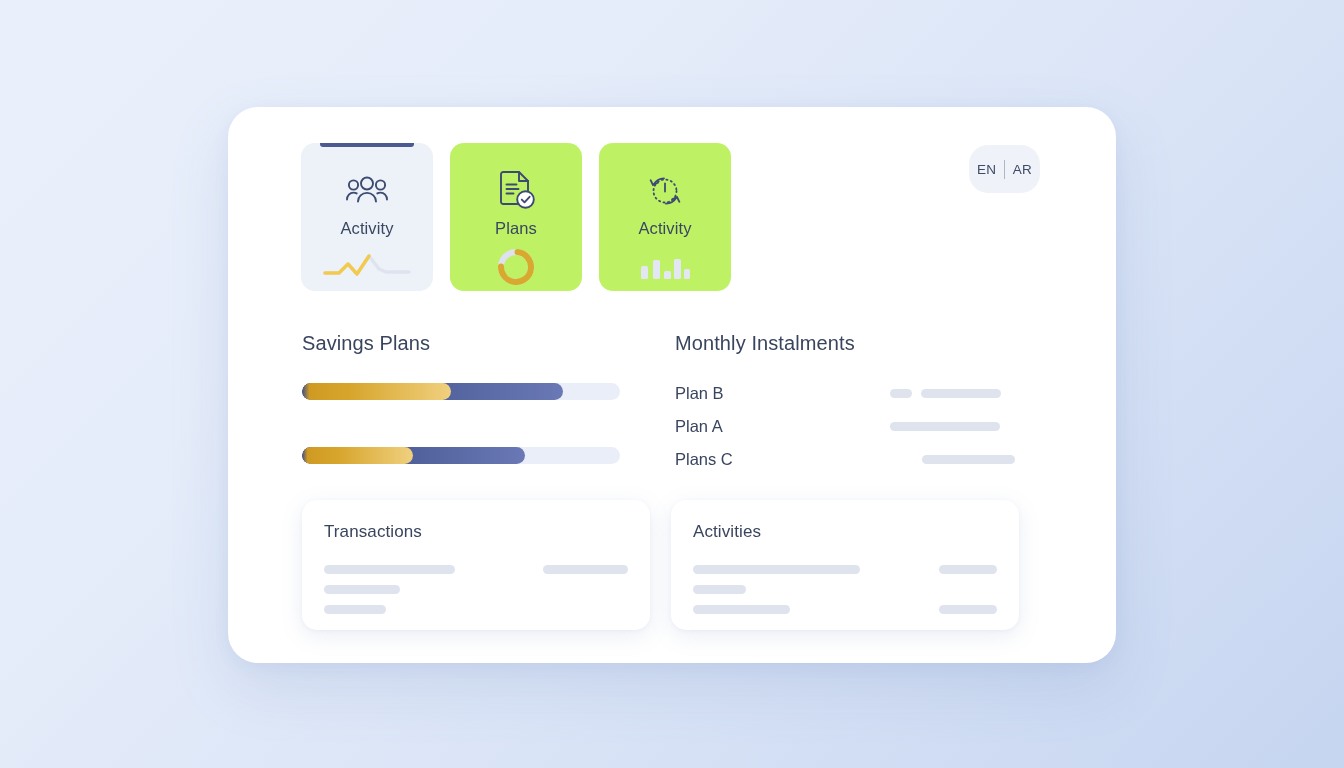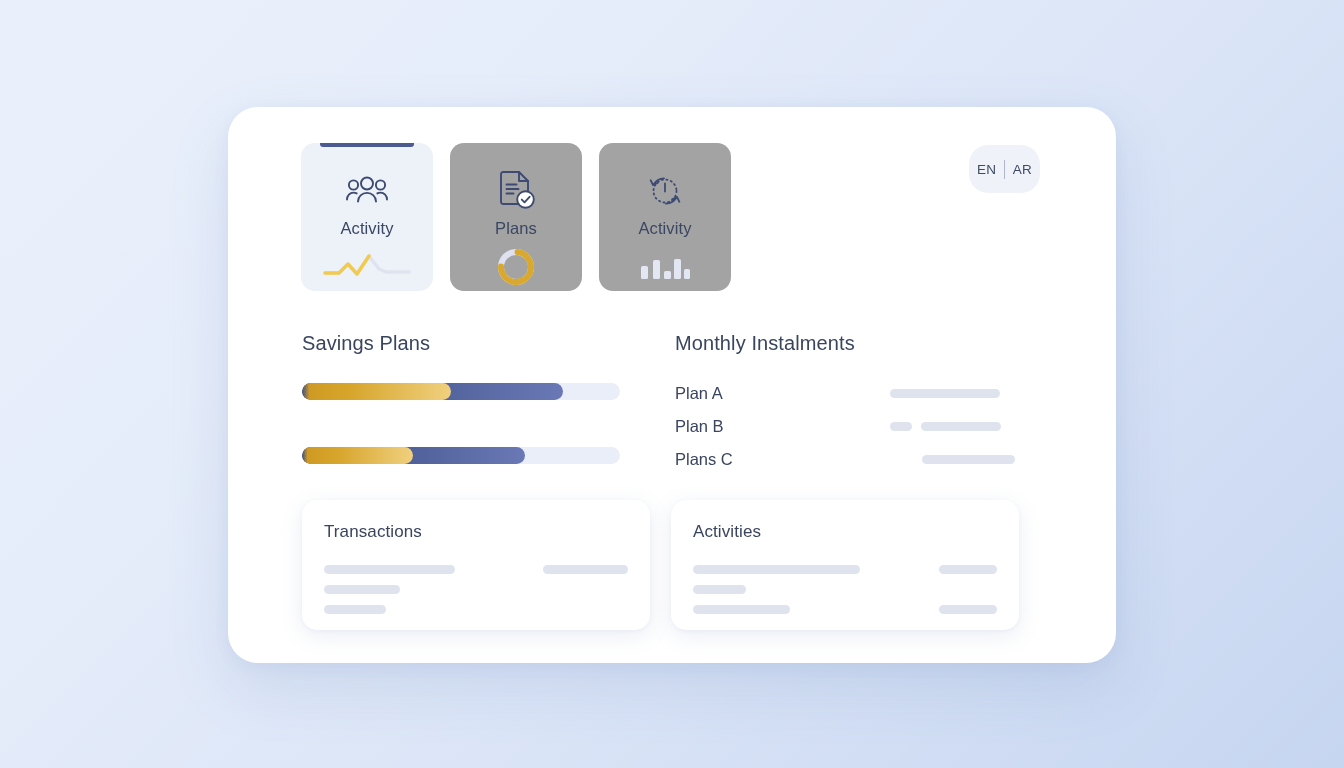--- a/index.html
+++ b/index.html
@@ -36,21 +36,21 @@
     top: 36px;
     display: flex;
     gap: 17px;
   }
 
   .tab {
     position: relative;
     width: 132px;
     height: 148px;
     border-radius: 14px;
-    background: #a3a3a3;
+    background: #bef264;
     display: flex;
     flex-direction: column;
     align-items: center;
     cursor: pointer;
   }
 
   .tab.active { background: #edf1f8; }
 
   .tab-indicator {
     position: absolute;
@@ -295,35 +295,35 @@
           <div class="seg seg-gold" style="width:35%"></div>
         </div>
       </div>
     </div>
 
     <div class="instal">
       <div class="section-title">Monthly Instalments</div>
       <div class="instal-rows">
 
         <div class="instal-row">
-          <span class="instal-name">Plan A</span>
-          <span class="instal-skel">
-            <span class="sk" style="width:110px"></span>
-          </span>
-        </div>
-
-        <div class="instal-row">
           <span class="instal-name">Plan B</span>
           <span class="instal-skel">
             <span class="sk" style="width:22px"></span>
             <span class="sk" style="width:80px"></span>
           </span>
         </div>
 
         <div class="instal-row">
+          <span class="instal-name">Plan A</span>
+          <span class="instal-skel">
+            <span class="sk" style="width:110px"></span>
+          </span>
+        </div>
+
+        <div class="instal-row">
           <span class="instal-name">Plans C</span>
           <span class="instal-skel" style="justify-content:flex-end">
             <span class="sk" style="width:93px"></span>
           </span>
         </div>
 
       </div>
     </div>
   </div>
 

